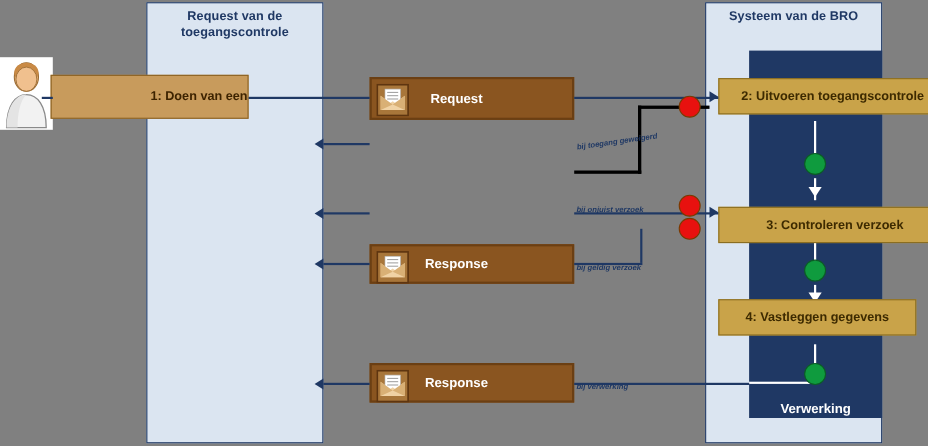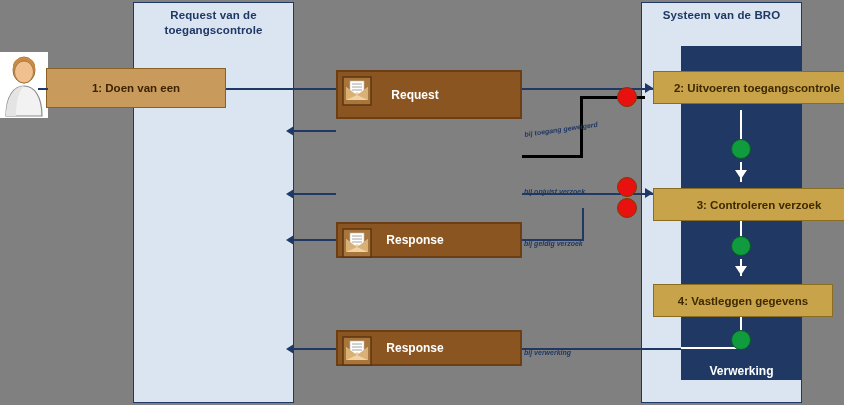--- a/index.html
+++ b/index.html
@@ -63,20 +63,21 @@
     display:flex;
     align-items:center;
     justify-content:center;
     text-align:center;
     line-height:14px;
   }
   .step.dark{
     background:#c89b5c;
     border:1px solid #8a6122;
     color:#3d2300;
+    align-items:flex-end;
   }
 
   
   .msg{
     position:absolute;
     background:#8a5520;
     border:2px solid #6b3f13;
     box-sizing:border-box;
     display:flex;
     align-items:center;
@@ -171,25 +172,25 @@
   </div>
 
   <div class="step" style="left:653px;top:71px;width:208px;height:33px;">
     <span>2: Uitvoeren toegangscontrole</span>
   </div>
 
   <div class="step" style="left:653px;top:188px;width:212px;height:33px;">
     <span>3:  Controleren verzoek</span>
   </div>
 
-  <div class="step" style="left:653px;top:284px;width:180px;height:33px;">
+  <div class="step" style="left:653px;top:272px;width:180px;height:33px;">
     <span>4: Vastleggen gegevens</span>
   </div>
 
-  <div class="msg" style="left:336px;top:70px;width:186px;height:49px;">
+  <div class="msg" style="left:336px;top:70px;width:186px;height:39px;">
     <svg class="env" viewBox="0 0 30 30">
       <rect x="1" y="1" width="28" height="28" fill="#a8763a" stroke="#5e3510" stroke-width="1.5"></rect>
       <path d="M4 24 L4 11 L15 19 L26 11 L26 24 Z" fill="#e8c48e"></path>
       <rect x="8" y="5" width="14" height="14" fill="#ffffff" stroke="#bbbbbb" stroke-width="0.6"></rect>
       <line x1="10" y1="8" x2="20" y2="8" stroke="#9a9a9a" stroke-width="0.9"></line>
       <line x1="10" y1="11" x2="20" y2="11" stroke="#9a9a9a" stroke-width="0.9"></line>
       <line x1="10" y1="14" x2="20" y2="14" stroke="#9a9a9a" stroke-width="0.9"></line>
       <path d="M4 24 L15 16 L26 24 Z" fill="#f0d2a4"></path>
       <path d="M4 24 L4 11 L15 19 Z" fill="#d9b075"></path>
       <path d="M26 24 L26 11 L15 19 Z" fill="#d9b075"></path>

